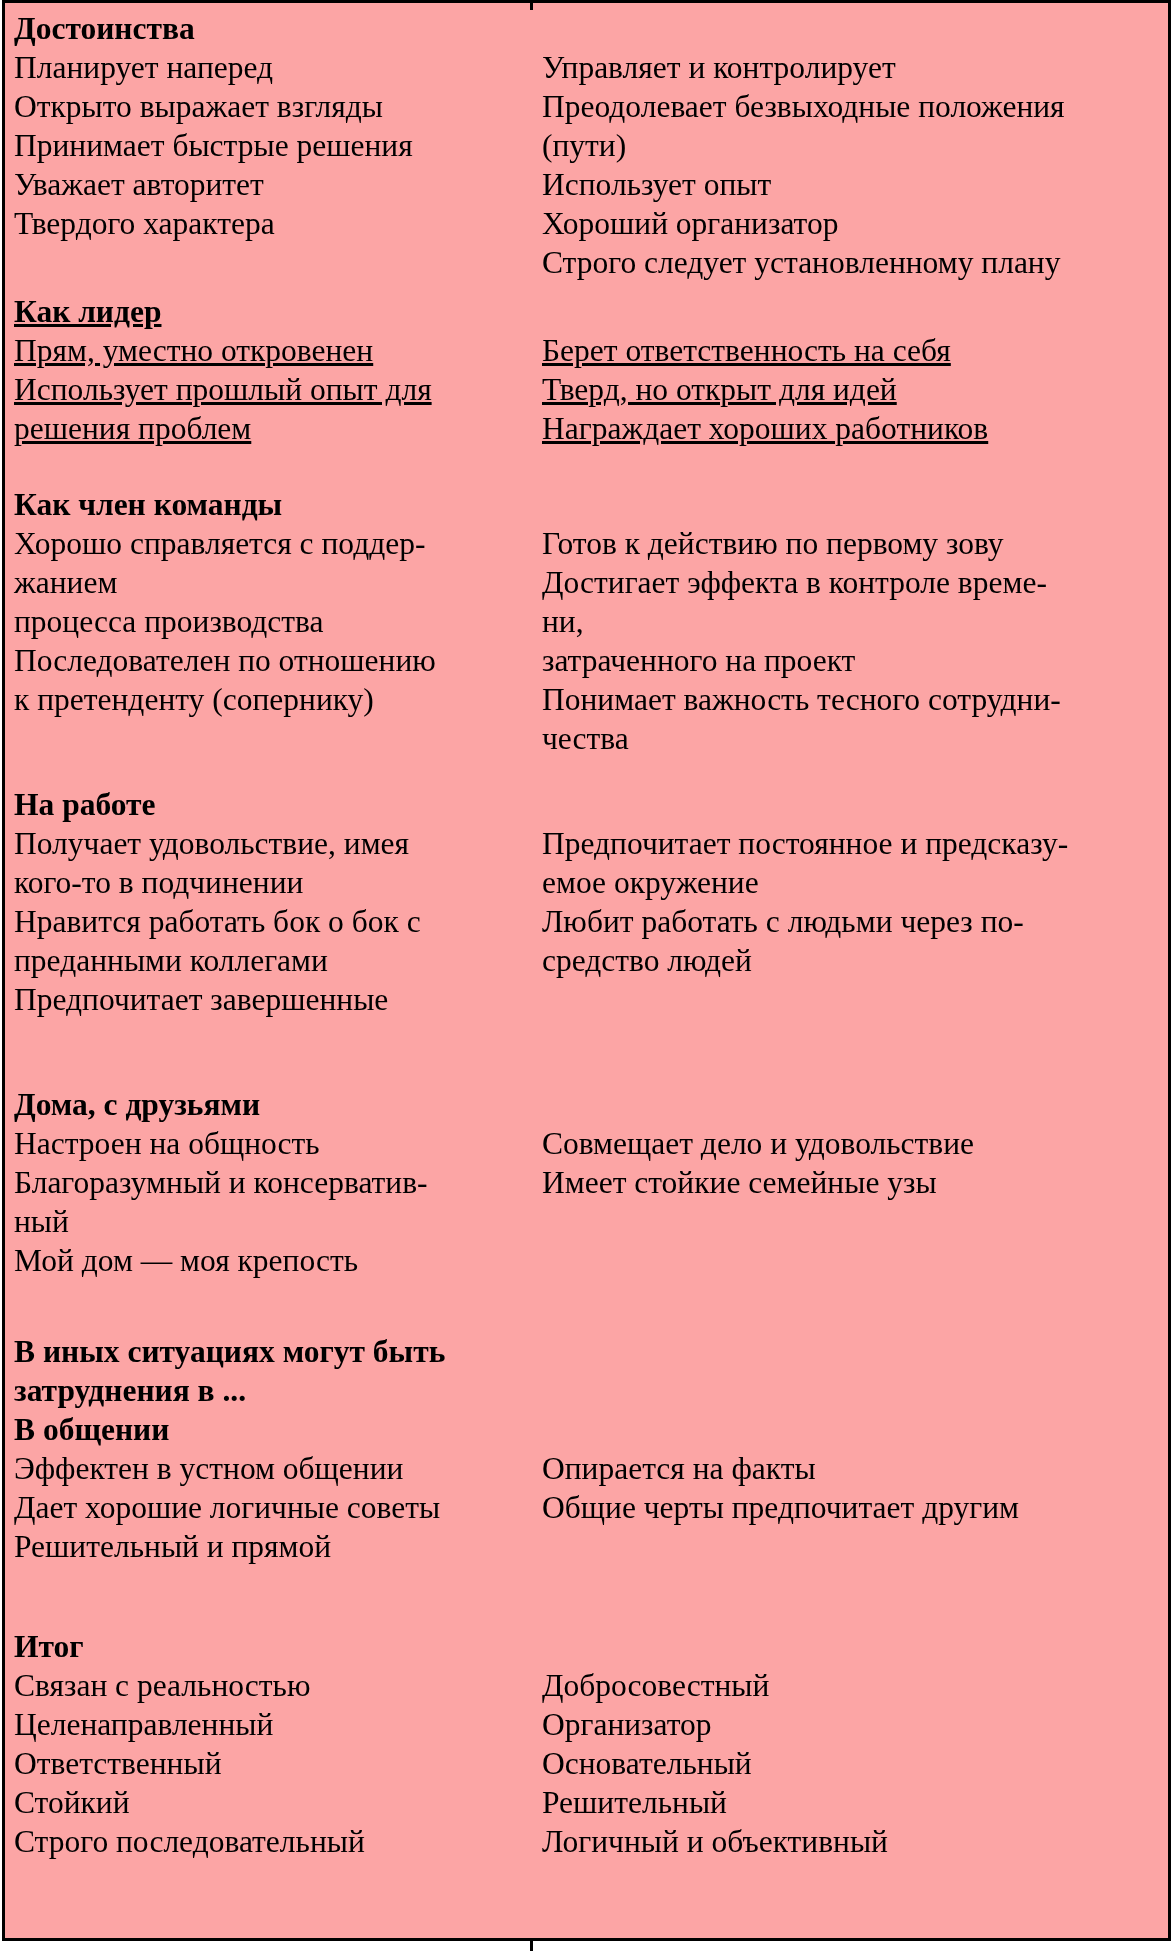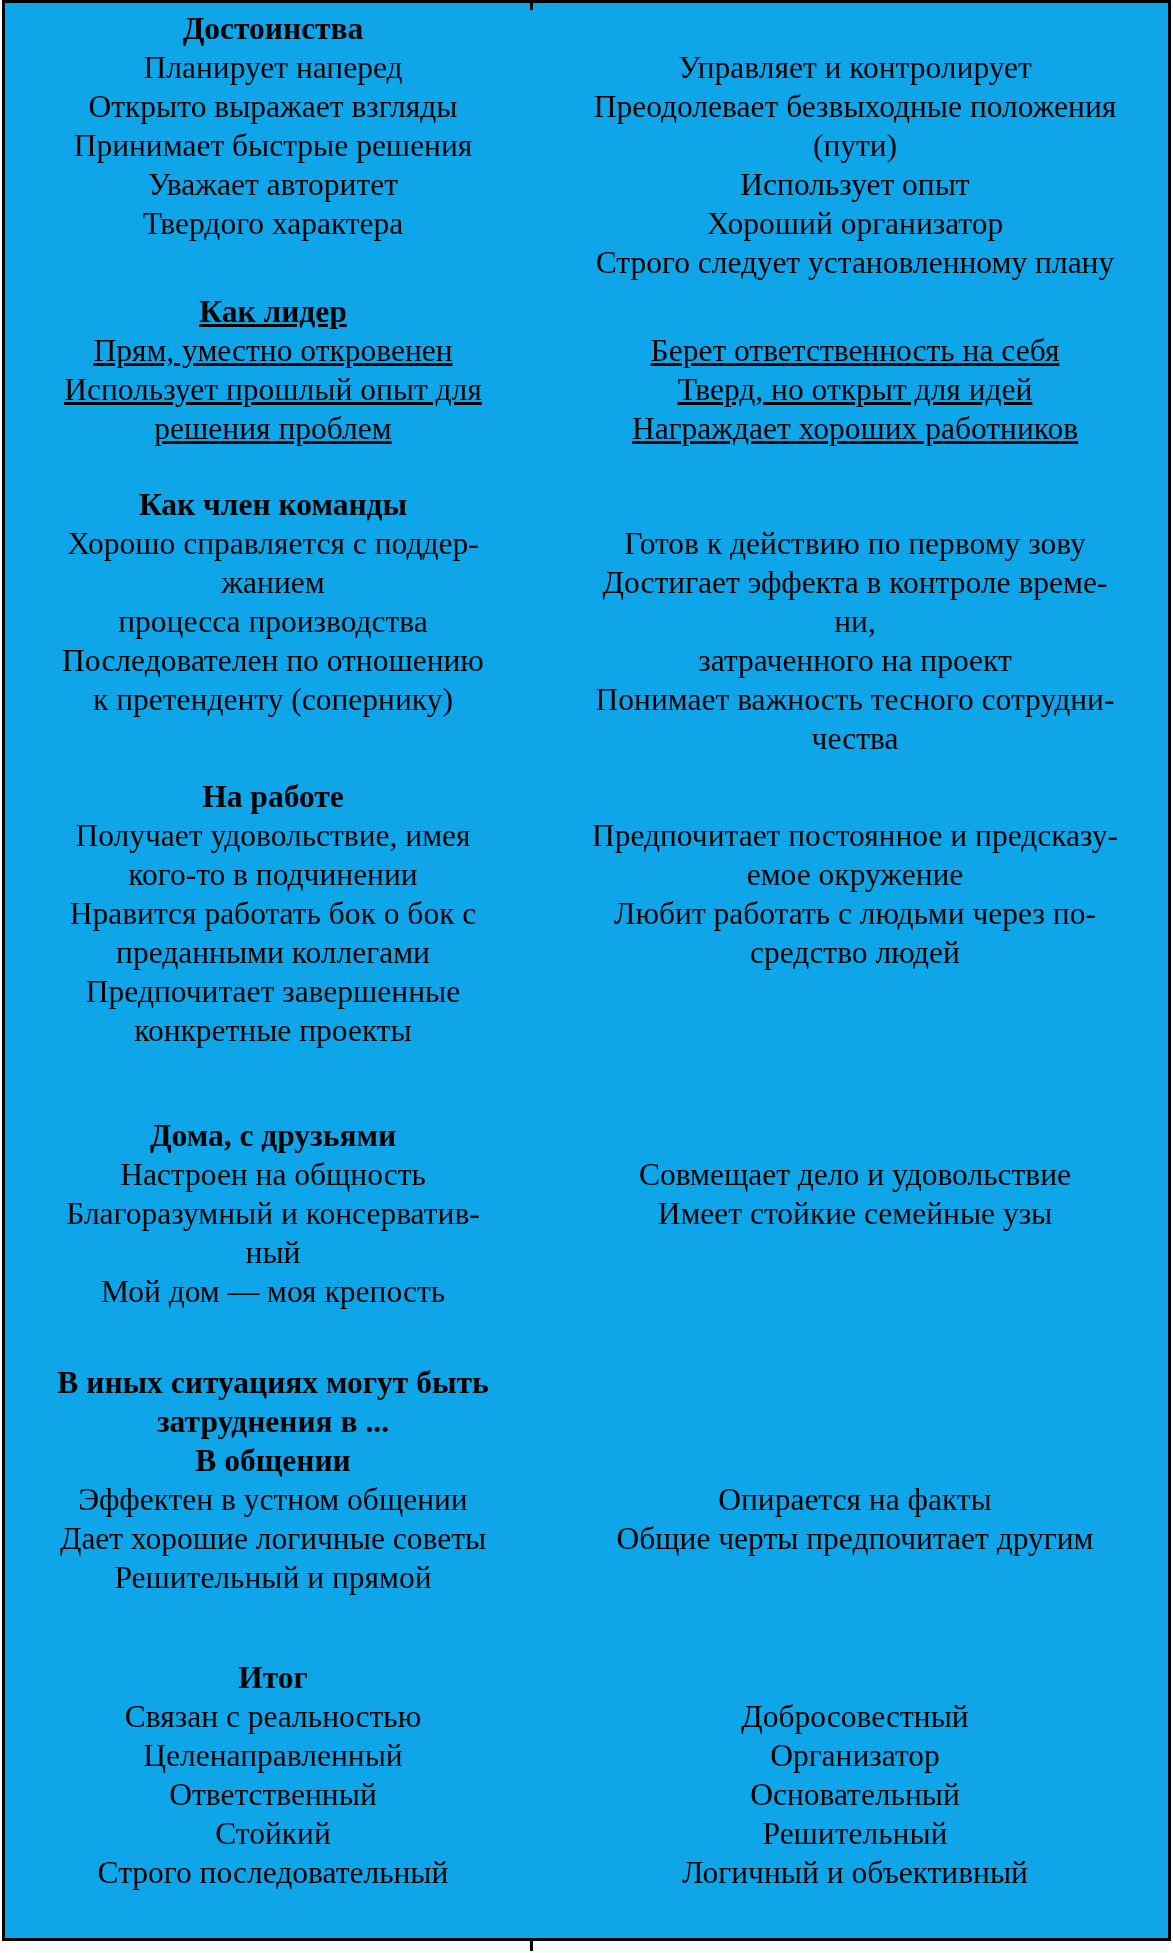--- a/index.html
+++ b/index.html
@@ -16,22 +16,21 @@
     overflow:hidden;
   }
   .table-box{
     position:absolute;
     left:2px;
     top:0;
     width:1169px;
     height:1941px;
     border:3px solid #000000;
     box-sizing:border-box;
-    background:#0ea5e9;
-    text-align:center;
+    background:#fca5a5;
   }
   .tick{
     position:absolute;
     width:3px;
     background:#000000;
   }
   .tick-top{
     left:525px;
     top:0;
     height:7px;
@@ -63,21 +62,21 @@
     flex:1 1 auto;
     padding-left:10px;
     box-sizing:border-box;
   }
   .cell.heading{
     font-weight:bold;
   }
   
   .section:nth-of-type(2){margin-top:10px;text-decoration:underline;}
   .section:nth-of-type(3){margin-top:37px;}
-  .section:nth-of-type(4){margin-top:19px;}
+  .section:nth-of-type(4){margin-top:27px;}
   .section:nth-of-type(5){margin-top:66px;}
   .section:nth-of-type(6){margin-top:52px;}
   .section:nth-of-type(7){}
   .section:nth-of-type(8){margin-top:61px;}
 </style>
 </head>
 <body>
 
 <div class="table-box">
   <div class="tick tick-top"></div>
@@ -179,24 +178,20 @@
           <div class="cell right">Любит работать с людьми через по-</div>
         </div>
         <div class="row">
           <div class="cell left">преданными коллегами</div>
           <div class="cell right">средство людей</div>
         </div>
         <div class="row">
           <div class="cell left">Предпочитает завершенные</div>
           <div class="cell right"></div>
         </div>
-        <div class="row">
-          <div class="cell left">конкретные проекты</div>
-          <div class="cell right"></div>
-        </div>
       </div>
       <div class="section">
         <div class="row">
           <div class="cell left heading">Дома, с друзьями</div>
           <div class="cell right"></div>
         </div>
         <div class="row">
           <div class="cell left">Настроен на общность</div>
           <div class="cell right">Совмещает дело и удовольствие</div>
         </div>

